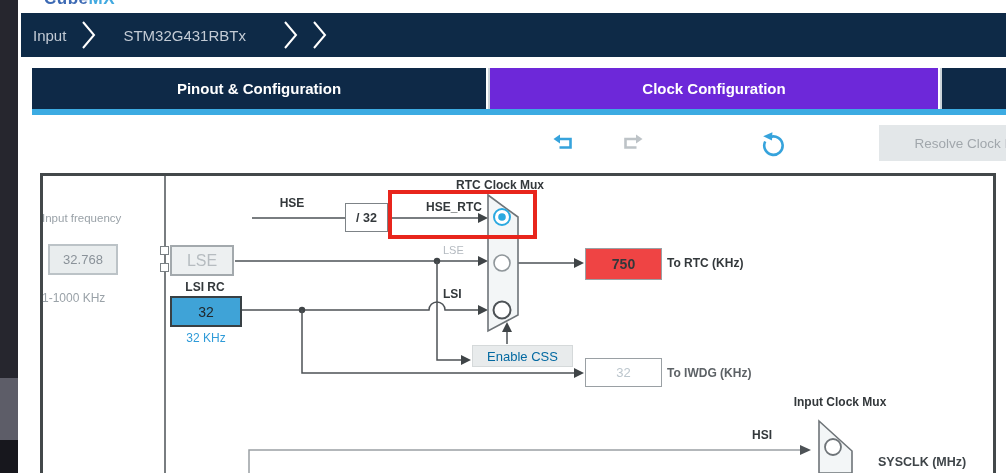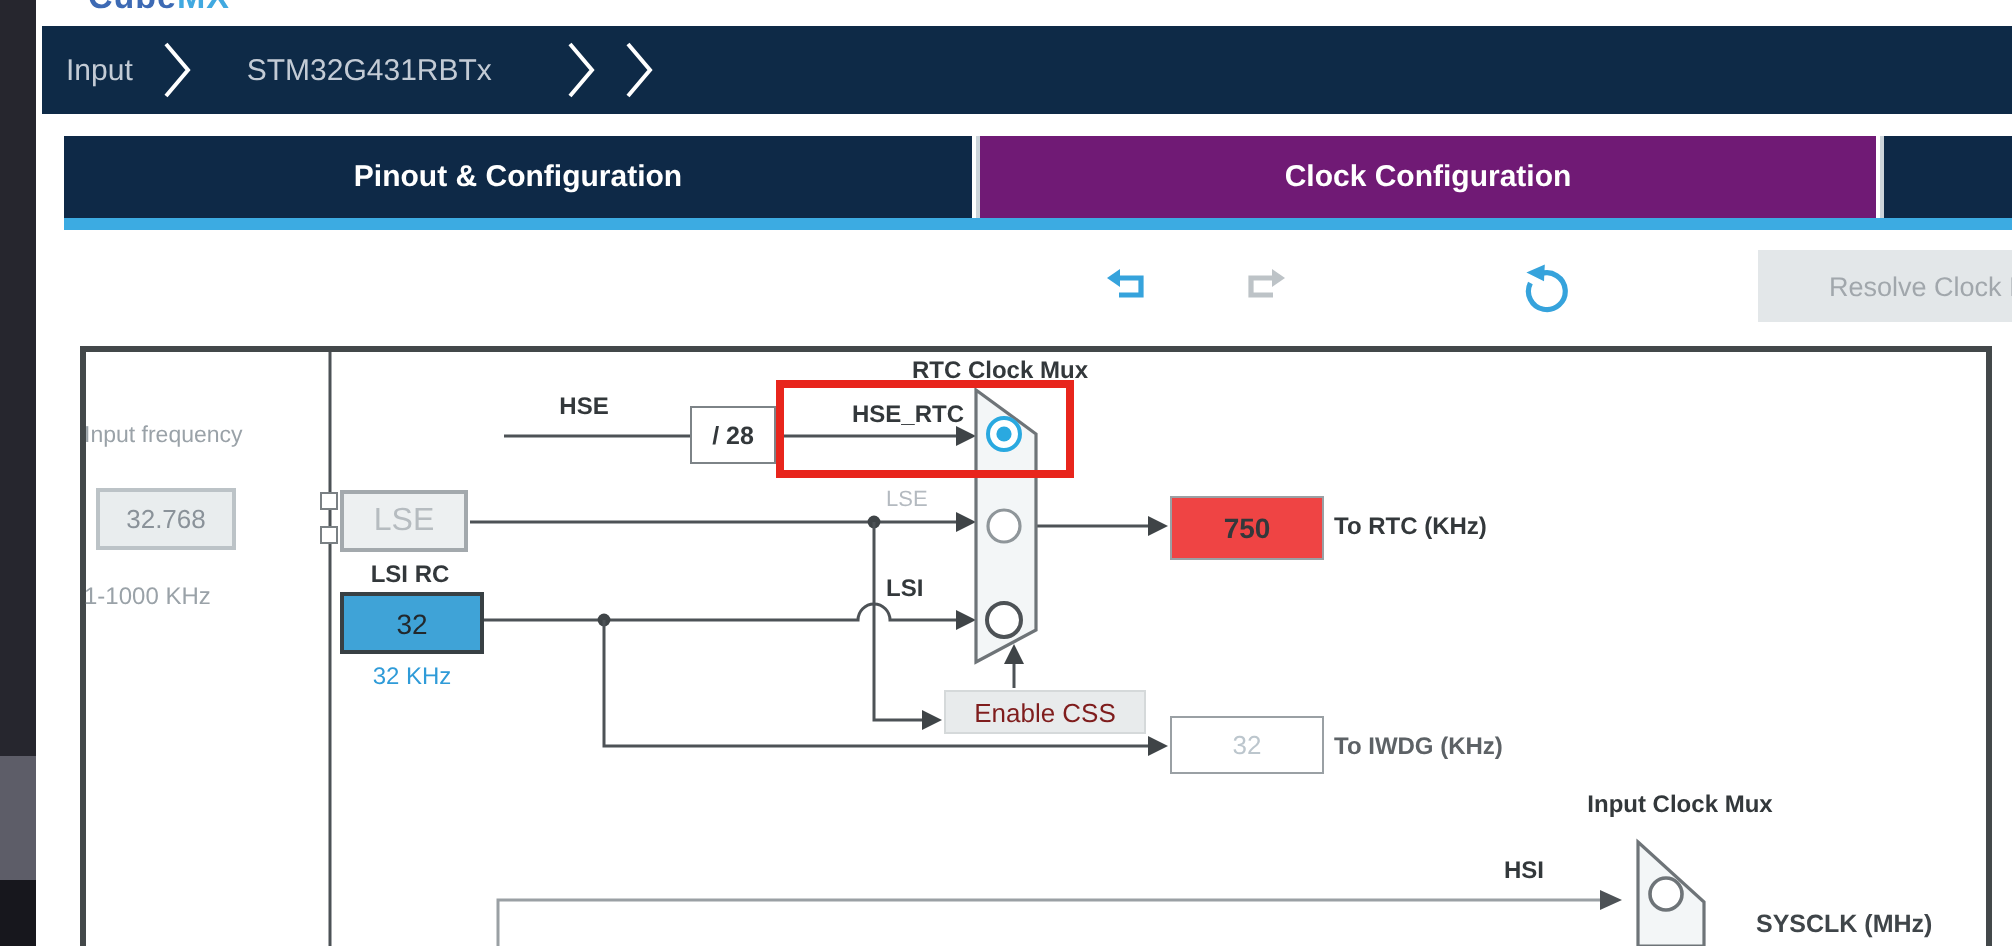--- a/index.html
+++ b/index.html
@@ -16,21 +16,21 @@
   
   .crumbbar{left:21px;top:13px;width:985px;height:44px;background:#0e2a47;display:flex;
             align-items:center;padding-left:12px;box-sizing:border-box;}
   .crumb{color:#c3cbd5;font-size:15px;white-space:nowrap;}
   .crumb.current{color:#ffffff;font-weight:bold;}
   .chev{flex:0 0 auto;}
   
   .tab{top:68px;height:41px;display:flex;align-items:center;justify-content:center;
        color:#fff;font-size:15px;font-weight:bold;box-sizing:border-box;}
   .tab-pinout{left:32px;width:454px;background:#0e2947;}
-  .tab-clock{left:488px;width:450px;background:#701a75;border-left:2px solid #ccd4da;}
+  .tab-clock{left:488px;width:450px;background:#6d28d9;border-left:2px solid #ccd4da;}
   .tab-next{left:940px;width:70px;background:#0e2947;border-left:2px solid #ccd4da;}
   .tab-underline{left:32px;top:109px;width:974px;height:6px;background:#3cabe2;}
   
   .toolbtn{background:none;border:none;padding:0;cursor:pointer;}
   .resolve-btn{left:879px;top:125px;width:200px;height:36px;background:#e3e7e9;border:none;
                color:#a1a7ac;font-size:13.5px;font-family:"Liberation Sans",sans-serif;
                display:flex;align-items:center;justify-content:center;}
   
   .canvas{left:40px;top:173px;width:950px;height:300px;background:#ffffff;
           border:3px solid #43484a;border-bottom:none;}
@@ -46,21 +46,21 @@
          border:2px solid #a3a9ad;color:#b6bcc0;font-size:16px;}
   .f-lsi{left:170px;top:296px;width:72px;height:31px;background:#3fa3d7;
          border:2px solid #384044;color:#22282c;font-size:14px;}
   .f-div32{left:345px;top:203px;width:43px;height:29px;background:#fff;
            border:1.6px solid #7d8387;color:#33383b;font-size:12.5px;font-weight:600;}
   .f-750{left:585px;top:248px;width:77px;height:32px;background:#ef4444;
          border:1.6px solid #9aa0a4;color:#33383b;font-size:14px;font-weight:600;}
   .f-iwdg{left:585px;top:358px;width:77px;height:29px;background:#fff;
           border:1.6px solid #9aa0a4;color:#bcc6cd;font-size:13px;}
   .f-css{left:472px;top:345px;width:101px;height:22px;background:#e8ebec;
-         border:1px solid #d5d9da;color:#7f1d1d;font-size:13px;}
+         border:1px solid #d5d9da;color:#0369a1;font-size:13px;}
   .handle{position:absolute;width:9px;height:9px;background:#fff;border:1.5px solid #7a8084;
           box-sizing:border-box;}
   .redbox{left:388px;top:190px;width:149px;height:49px;border:4px solid #e8251c;
           box-sizing:border-box;pointer-events:none;}
 </style>
 </head>
 <body>
 
 <div class="stage">
 
@@ -174,21 +174,21 @@
   <div class="handle" style="left:160px;top:263px;"></div>
 
   <div class="lbl center" style="left:168px;top:280px;width:74px;">LSI RC</div>
   <div class="field f-lsi">
     <span>32</span>
   </div>
   <div class="lbl center" style="left:168px;top:331px;width:76px;font-weight:normal;color:#2f9bd8;">32 KHz</div>
 
   <div class="lbl center" style="left:262px;top:196px;width:60px;">HSE</div>
   <div class="field f-div32">
-    <span>/ 28</span>
+    <span>/ 32</span>
   </div>
   <div class="lbl center" style="left:398px;top:200px;width:84px;text-align:right;">HSE_RTC</div>
 
   <div class="lbl center" style="left:445px;top:178px;width:110px;">RTC Clock Mux</div>
   <div class="lbl" style="left:443px;top:244px;font-weight:normal;font-size:11px;color:#b4bac0;">LSE</div>
   <div class="lbl" style="left:443px;top:287px;text-align:center;">LSI</div>
 
   <div class="field f-750">
     <span>750</span>
   </div>

